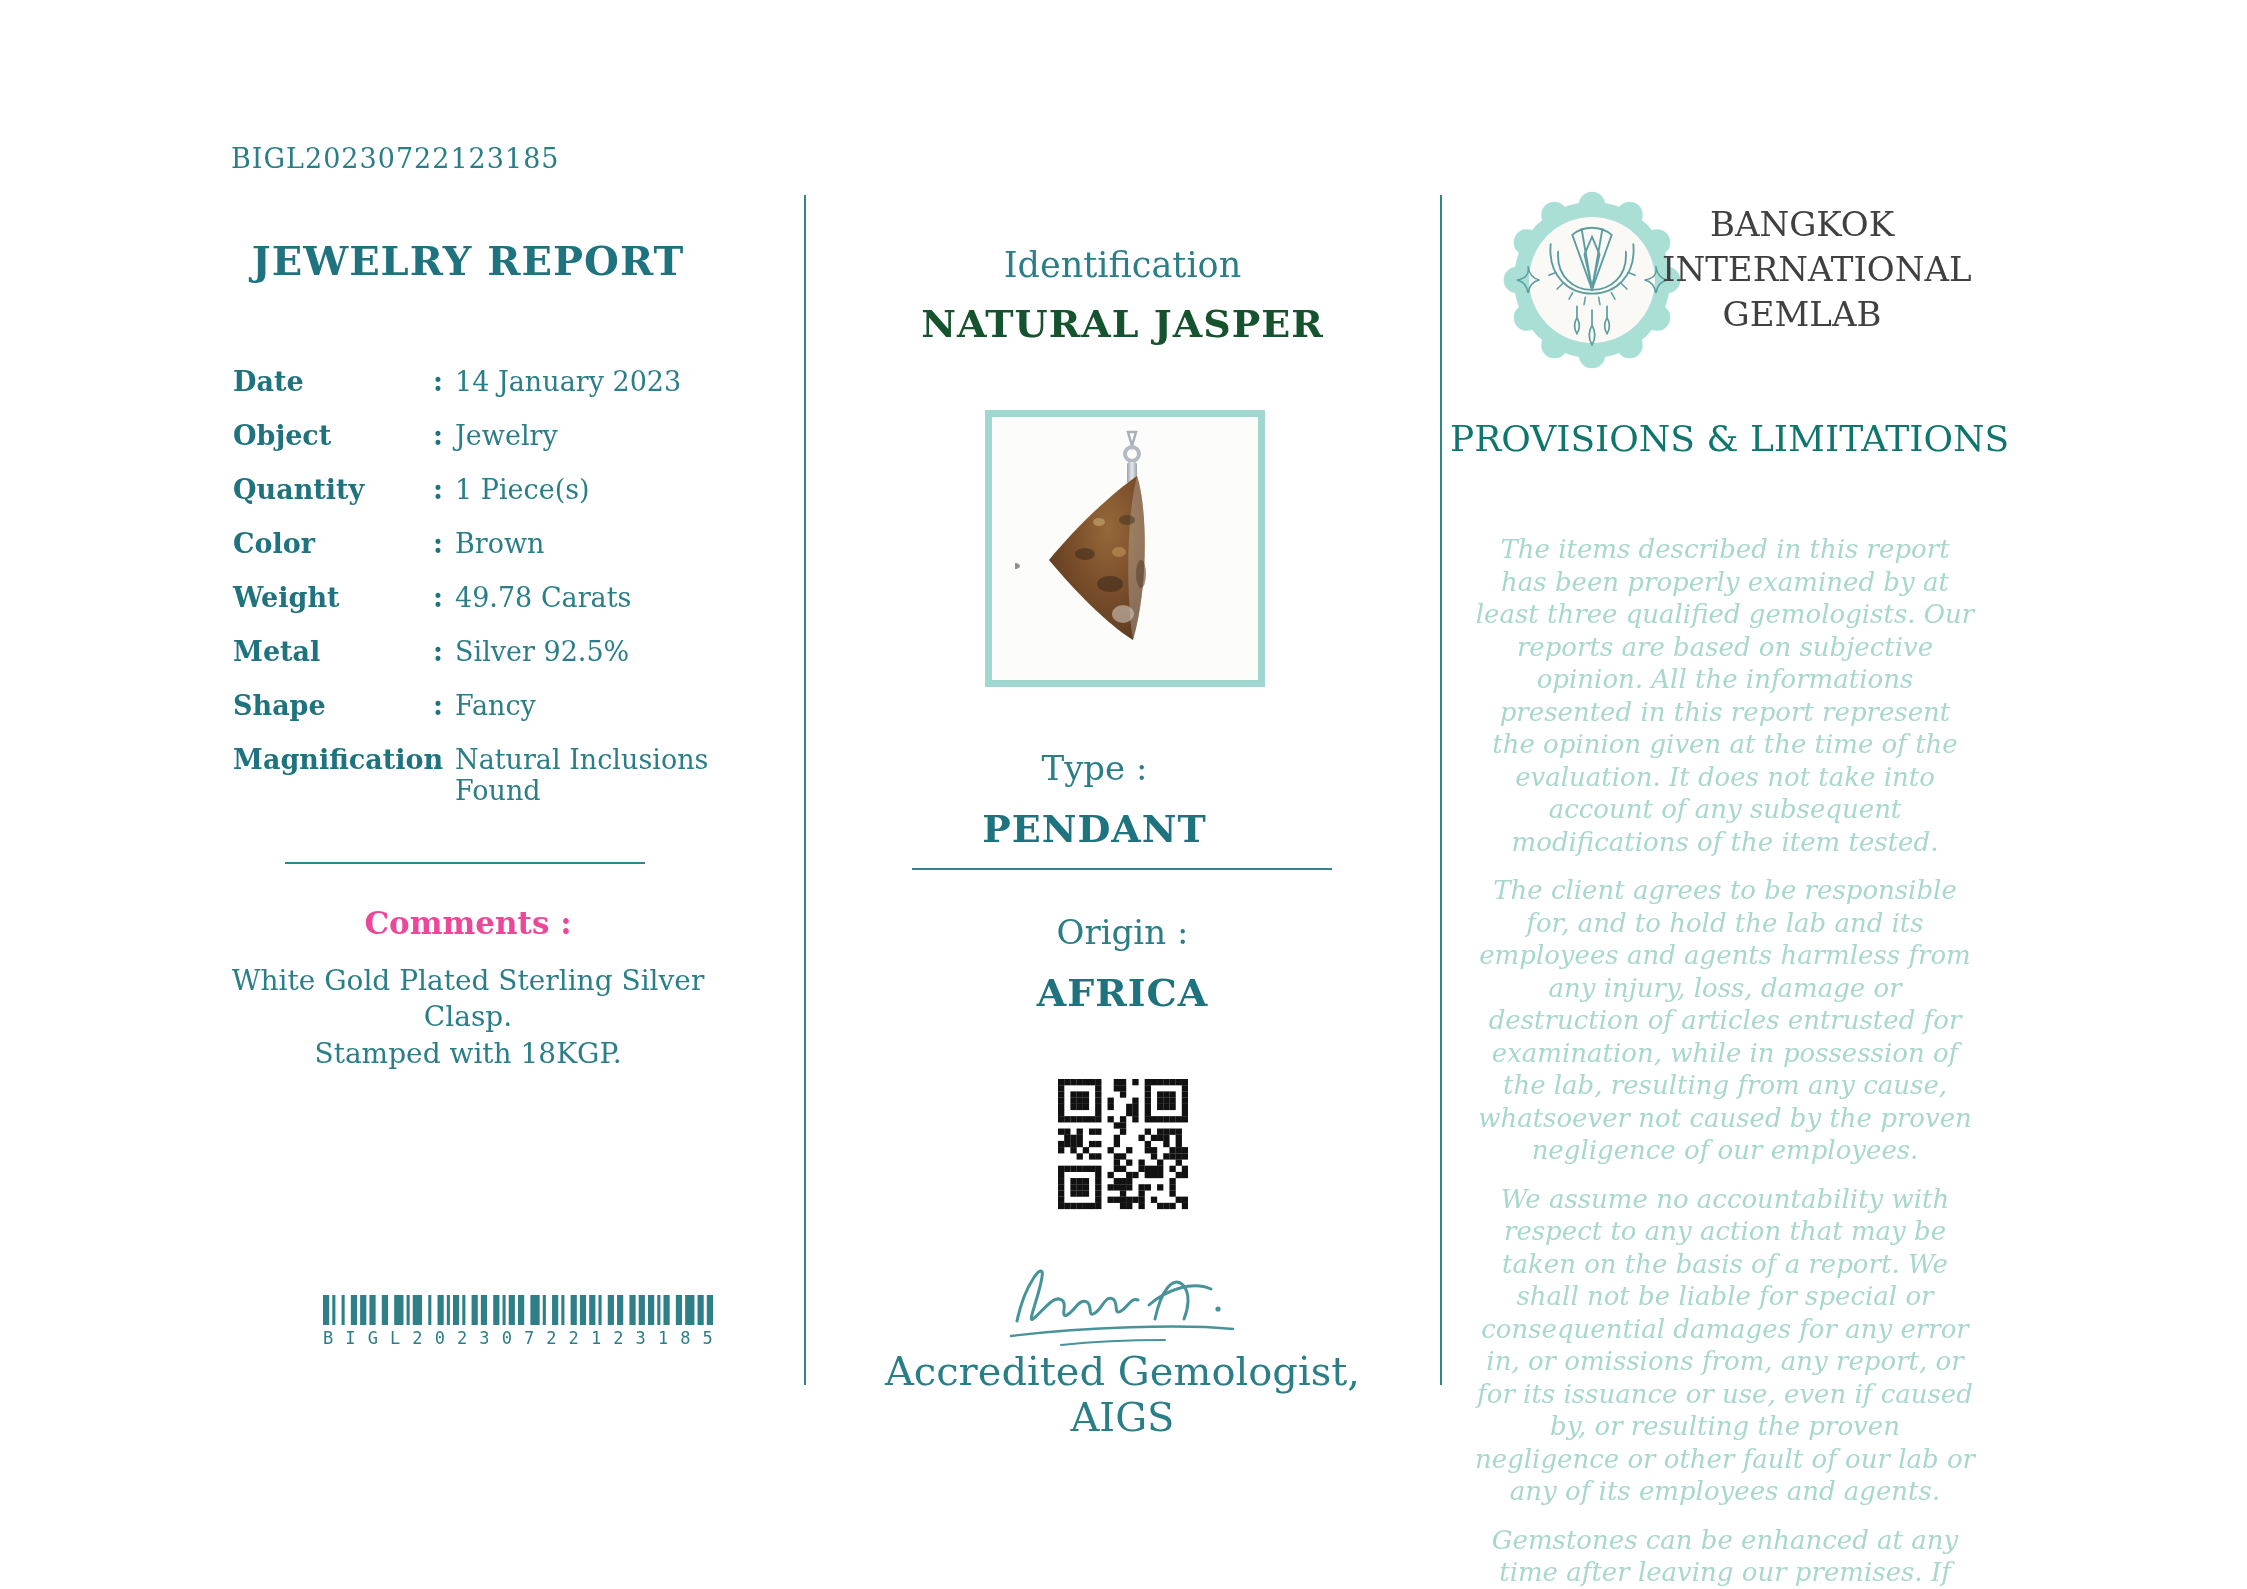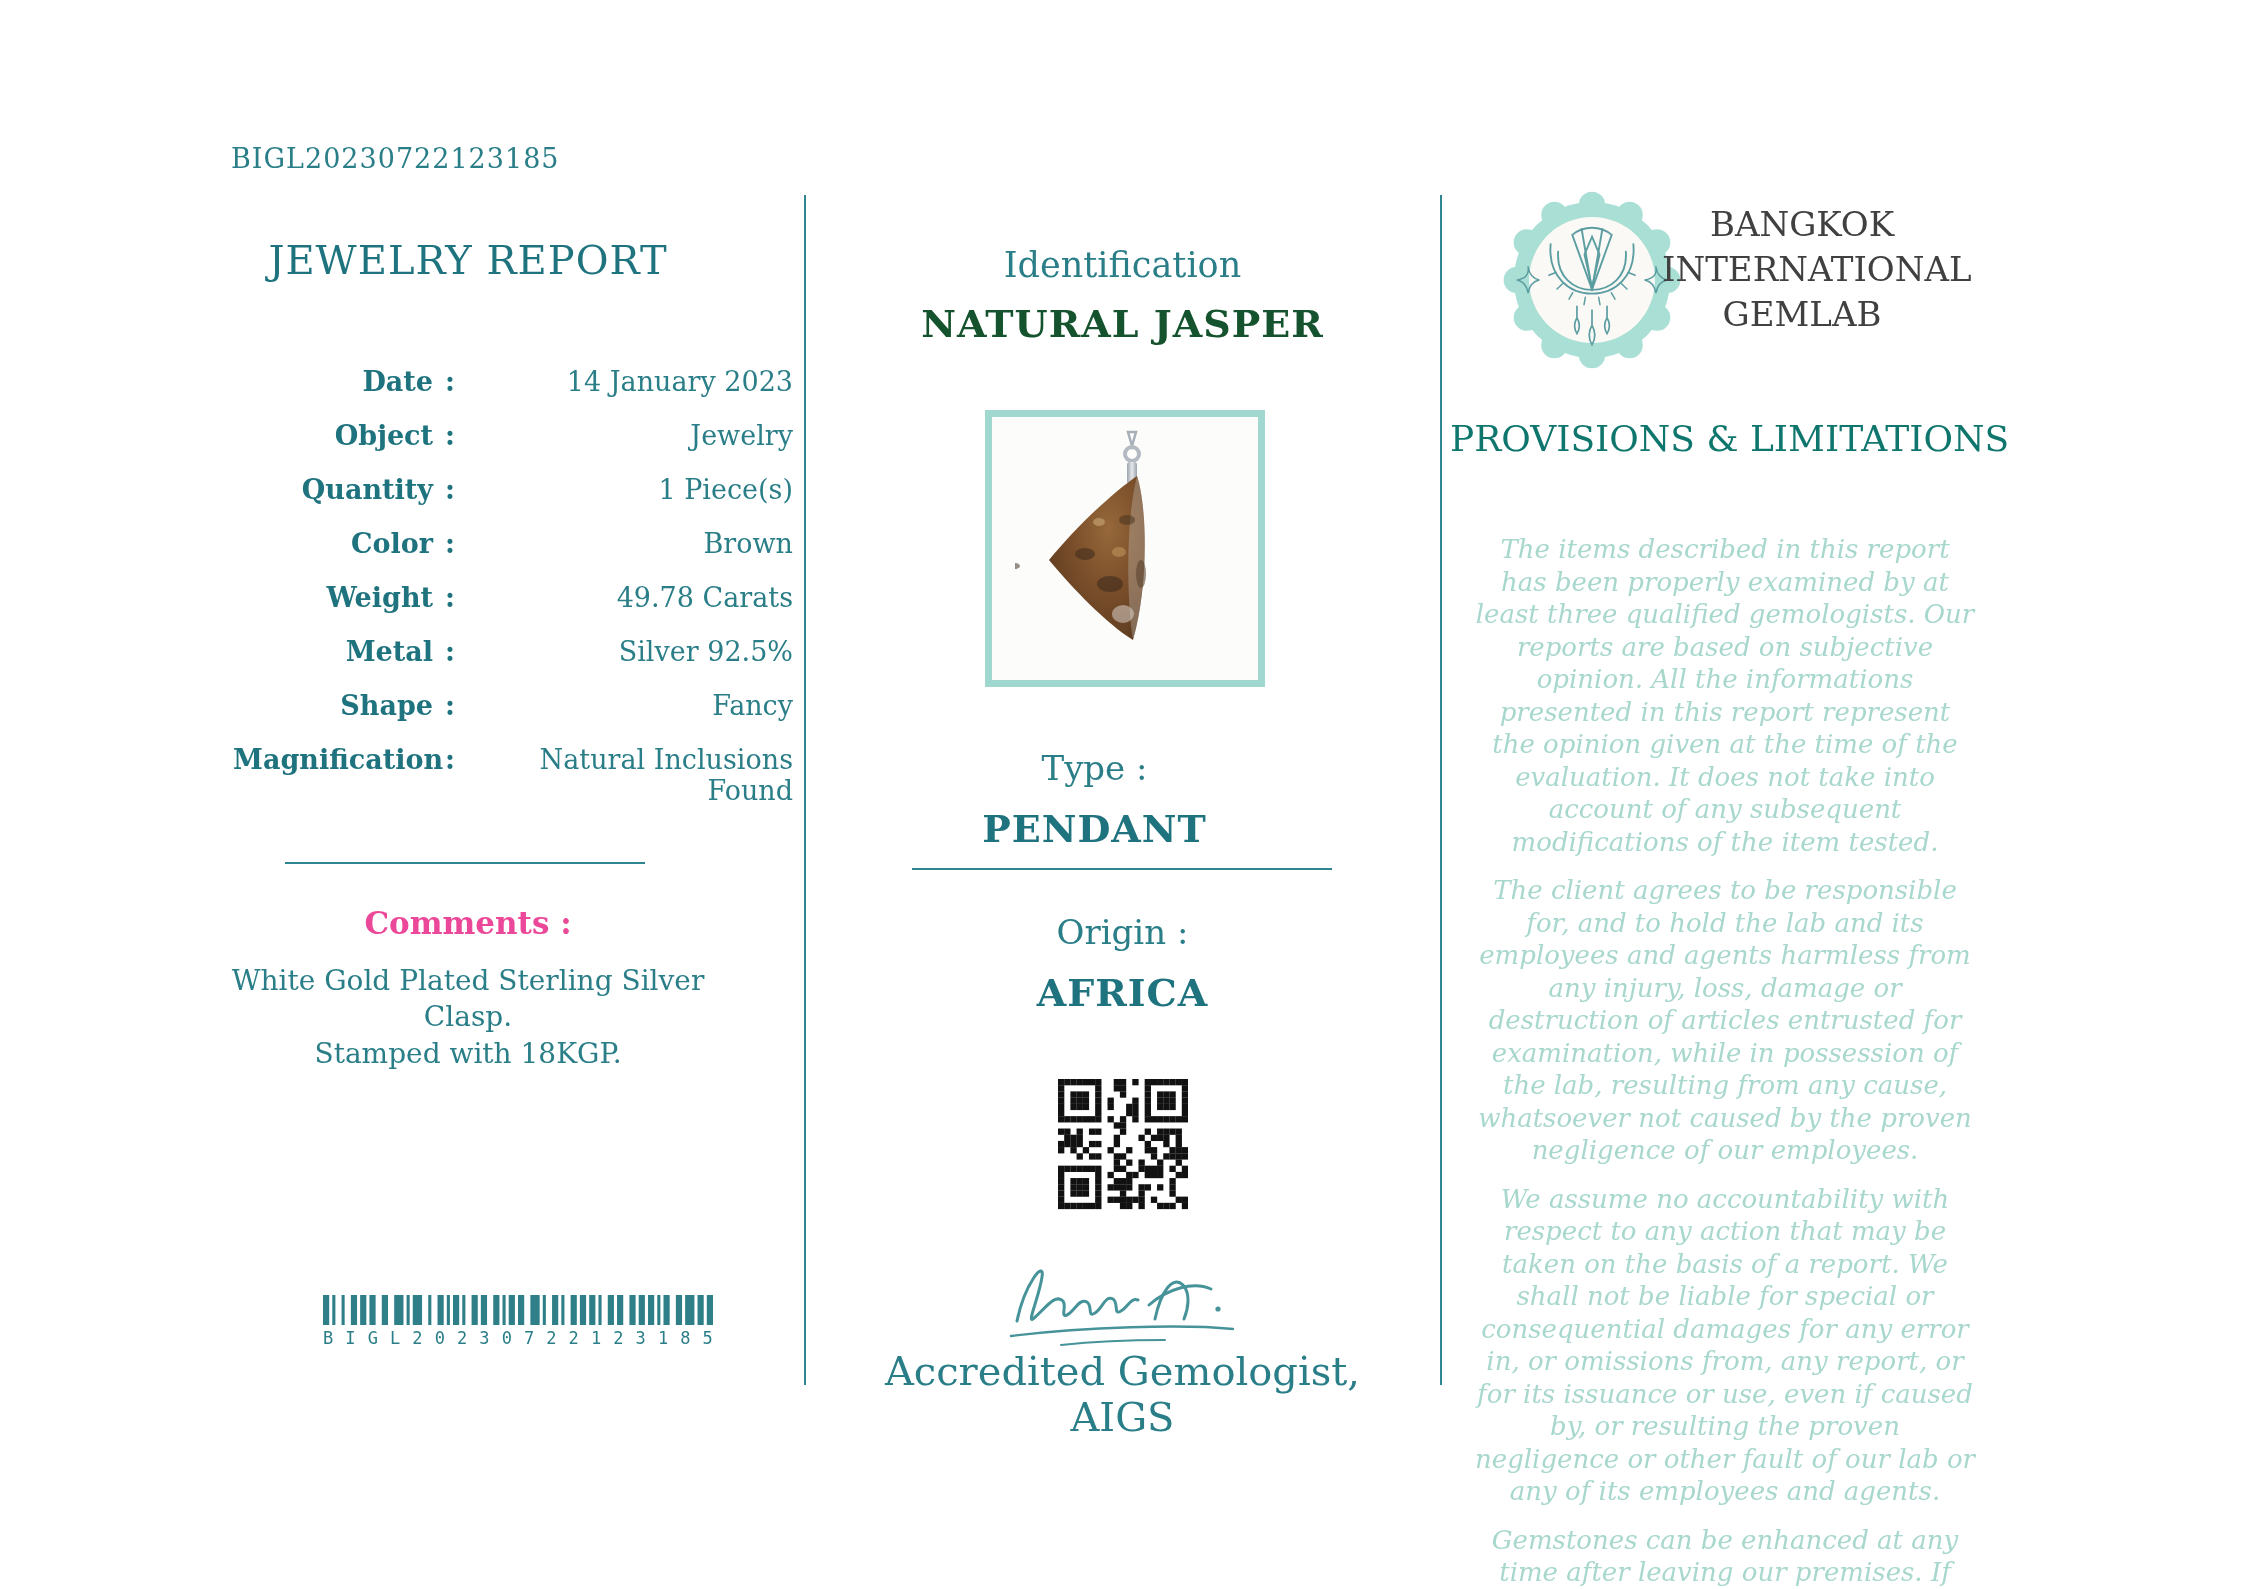--- a/index.html
+++ b/index.html
@@ -9,22 +9,22 @@
   }
   .abs{position:absolute;}
   .center{text-align:center;}
   .nowrap{white-space:nowrap;}
 
   
   .vdivider{position:absolute;top:195px;height:1190px;width:2px;background:#2f8691;}
 
   
   #report-number{left:231px;top:143px;font-size:27px;letter-spacing:1px;}
-  #left-title{left:228px;top:237px;width:480px;font-size:40px;font-weight:400;letter-spacing:1px;color:#1e737e;}
-  #fields{left:233px;top:366px;width:560px;font-size:27px;text-align:right;}
+  #left-title{left:228px;top:237px;width:480px;font-size:40px;font-weight:700;letter-spacing:1px;color:#1e737e;}
+  #fields{left:233px;top:366px;width:560px;font-size:27px;}
   .frow{display:flex;margin-bottom:23px;align-items:baseline;}
   .flabel{width:200px;font-weight:700;color:#1e737e;flex:0 0 auto;}
   .fcolon{width:22px;font-weight:700;color:#1e737e;flex:0 0 auto;}
   .fvalue{flex:1;}
   #left-rule{left:285px;top:862px;width:360px;height:0;border-top:2px solid #2f8691;}
   #comments-block{left:228px;top:905px;width:480px;}
   #comments-title{font-size:31px;font-weight:700;color:#ec4899;margin-bottom:22px;}
   .comment-line{font-size:28px;line-height:1.3;}
   #barcode{left:323px;top:1295px;width:390px;}
   #barcode-svg{display:block;width:390px;height:30px;}

